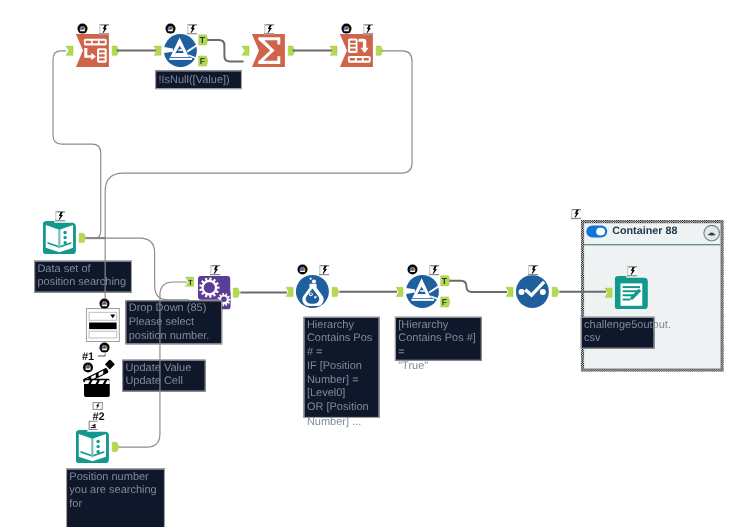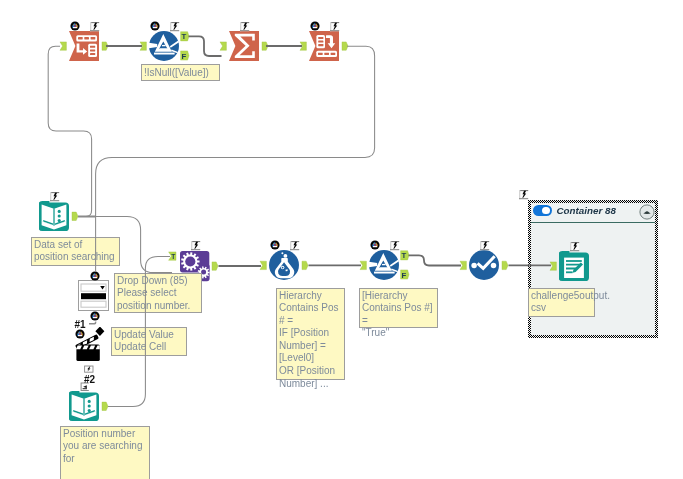--- a/index.html
+++ b/index.html
@@ -2,25 +2,25 @@
 <html><head>
 <meta charset="utf-8">
 <style>
   html,body{margin:0;padding:0;}
   body{width:683px;height:479px;background:#fff;overflow:hidden;
        font-family:"Liberation Sans",sans-serif;}
   #canvas{position:relative;width:683px;height:479px;background:#fff;}
   svg.layer{position:absolute;left:0;top:0;pointer-events:none;}
   #wires{position:absolute;left:0;top:0;}
   .node{position:absolute;width:30px;height:30px;}
-  .anno{position:absolute;background:#fef9c3;border:1px solid #9d9d9d;
+  .anno{position:absolute;background:#0f172a;border:1px solid #9d9d9d;
         color:#7e8b9b;font-size:10px;line-height:12.6px;
         padding:0.5px 1px 0 2px;box-sizing:border-box;white-space:pre-wrap;}
   .idxlabel{position:absolute;font-size:10px;font-weight:bold;color:#131313;}
-  #container-box{position:absolute;box-sizing:border-box;font-style:italic;}
+  #container-box{position:absolute;box-sizing:border-box;}
   #container-title{position:absolute;font-size:9.8px;color:#20384a;white-space:nowrap;
         font-weight:bold;}
 </style>
 </head>
 <body>
 
 <div id="canvas">
 
 <div id="container-box" style="left:528px;top:200px;width:130px;height:138px">
   <div style="position:absolute;inset:0;background:#eef2f2;"></div>

